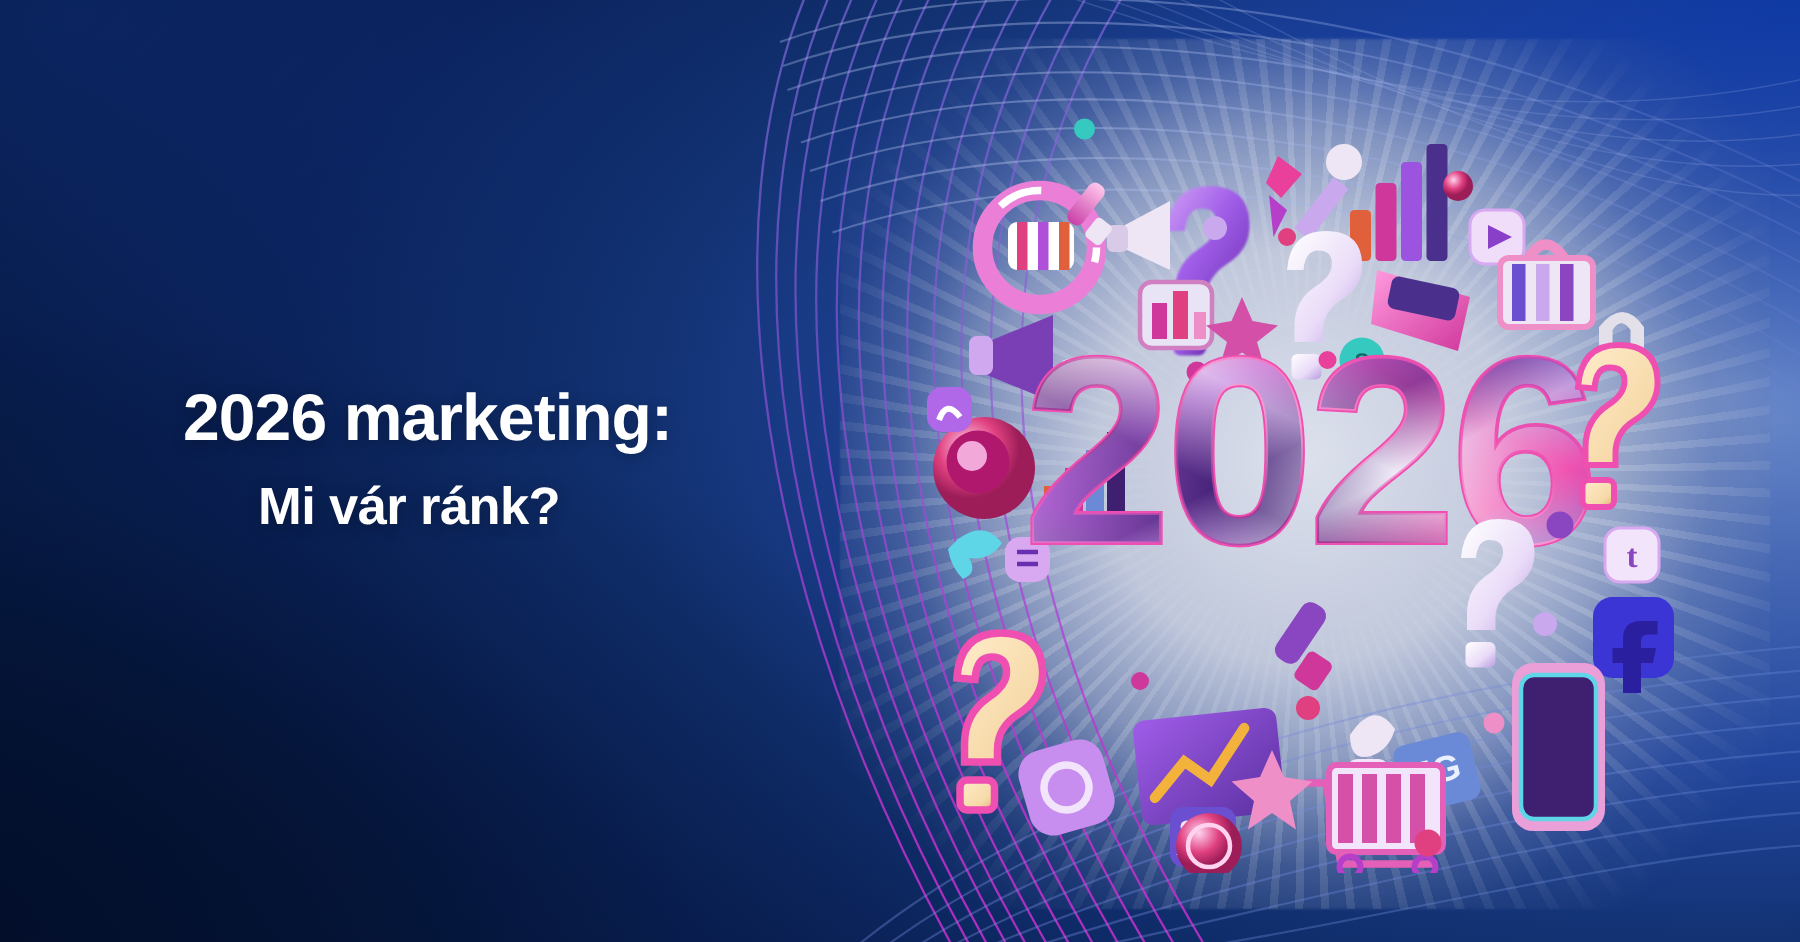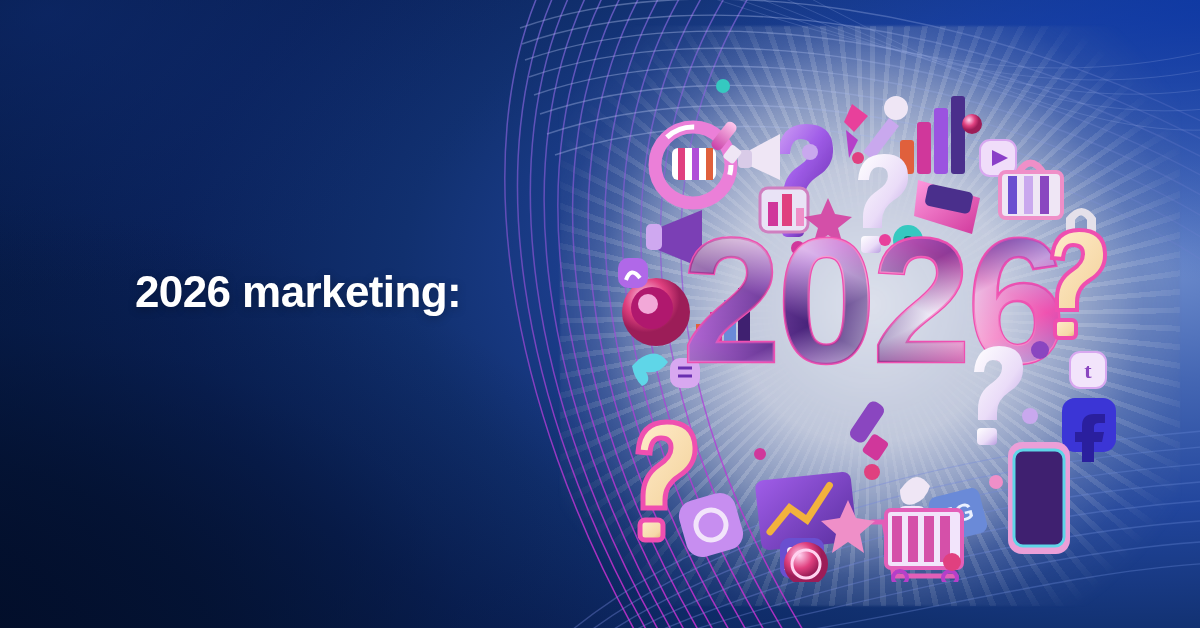--- a/index.html
+++ b/index.html
@@ -63,21 +63,21 @@
     position:absolute;left:600px;top:62px;width:545px;height:520px;
   }
   .sphere svg{width:100%;height:100%;display:block;}
 
   
   .copy{
     position:absolute;left:118px;top:252px;width:430px;
     color:#ffffff;
   }
   .headline{
-    margin:17px;
+    margin:4px;
     font-size:44px;font-weight:700;letter-spacing:-.6px;line-height:1.06;
     color:#fff;
     text-shadow:0 2px 10px rgba(0,0,0,.28);
     white-space:nowrap;
   }
   .subline{
     margin:16px 0 0 54px;
     font-size:35px;font-weight:700;letter-spacing:-.4px;line-height:1.06;
     color:#fff;
     text-shadow:0 2px 10px rgba(0,0,0,.28);
@@ -447,15 +447,16 @@
       <circle cx="396" cy="420" r="7" fill="#ef8fc8"></circle>
       <circle cx="352" cy="500" r="9" fill="#e0407f"></circle>
       <circle cx="160" cy="392" r="6" fill="#d0379b"></circle>
       <circle cx="430" cy="354" r="8" fill="#c9a8ee"></circle>
       <circle cx="440" cy="288" r="9" fill="#8a46c0"></circle>
     </svg>
   </div>
 
   <div class="copy">
     <h1 class="headline">2026 marketing:</h1>
+    <p class="subline">Mi vár ránk?</p>
   </div>
 
 </div>
 
 </body></html>

